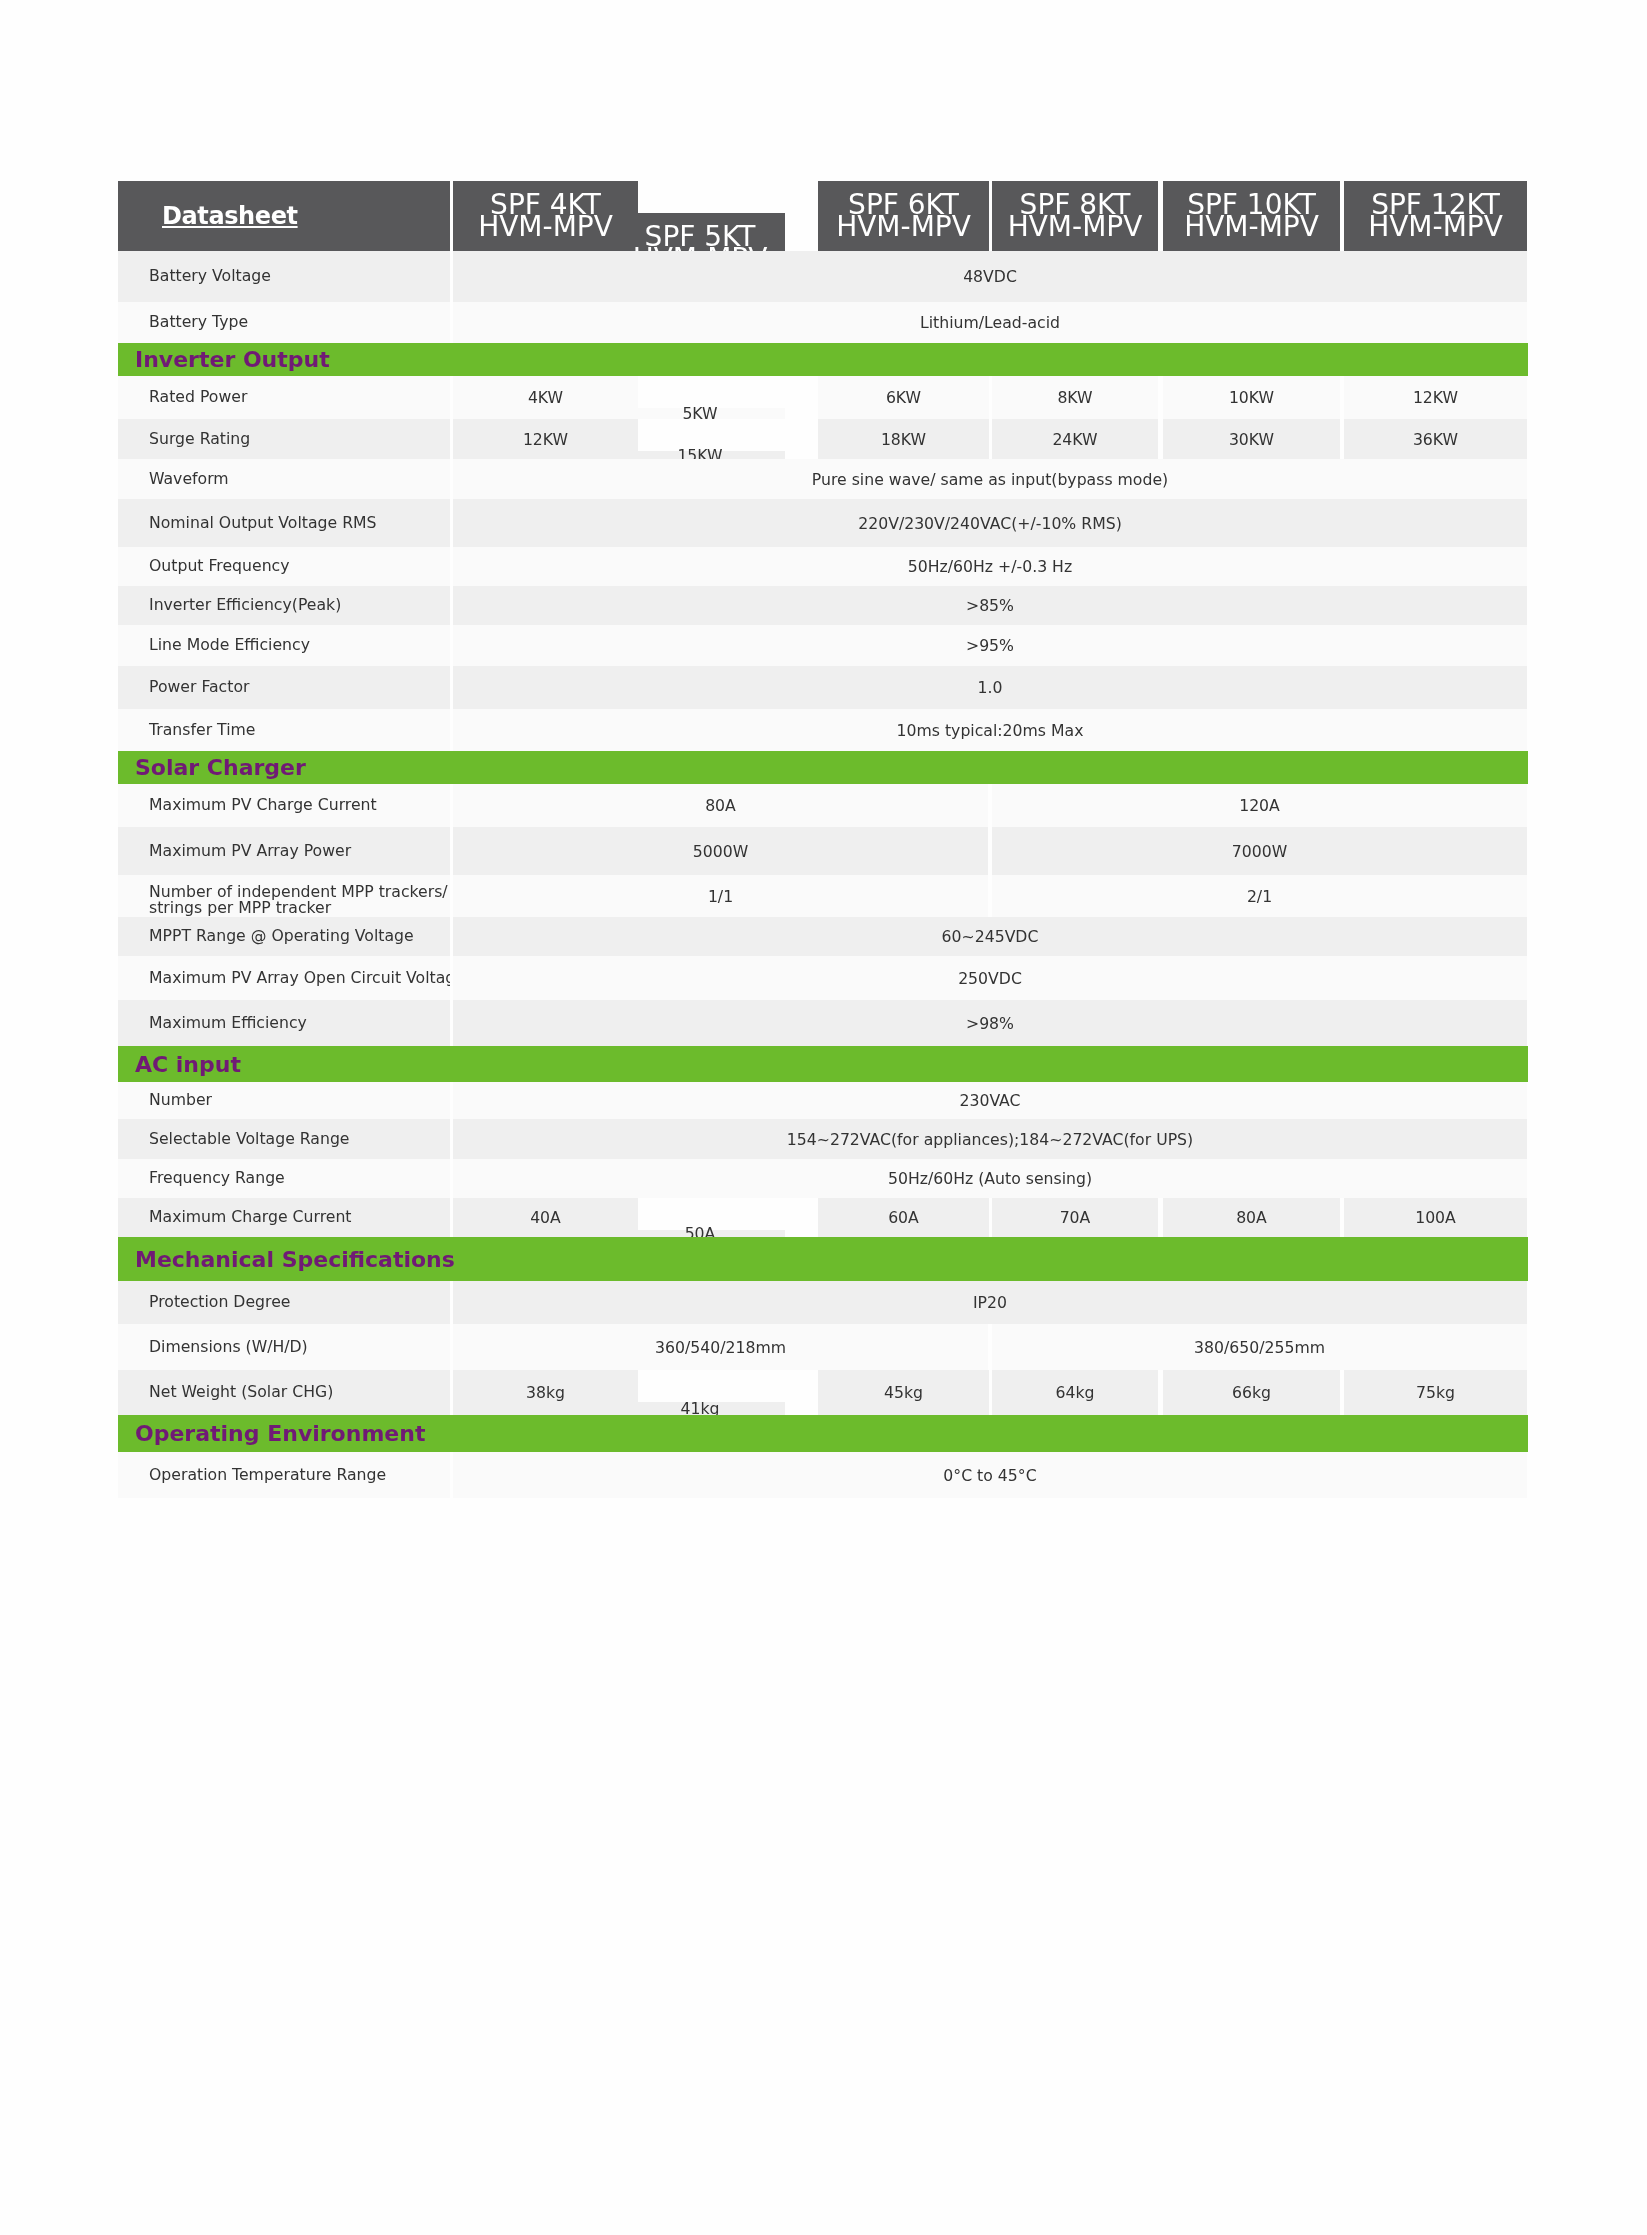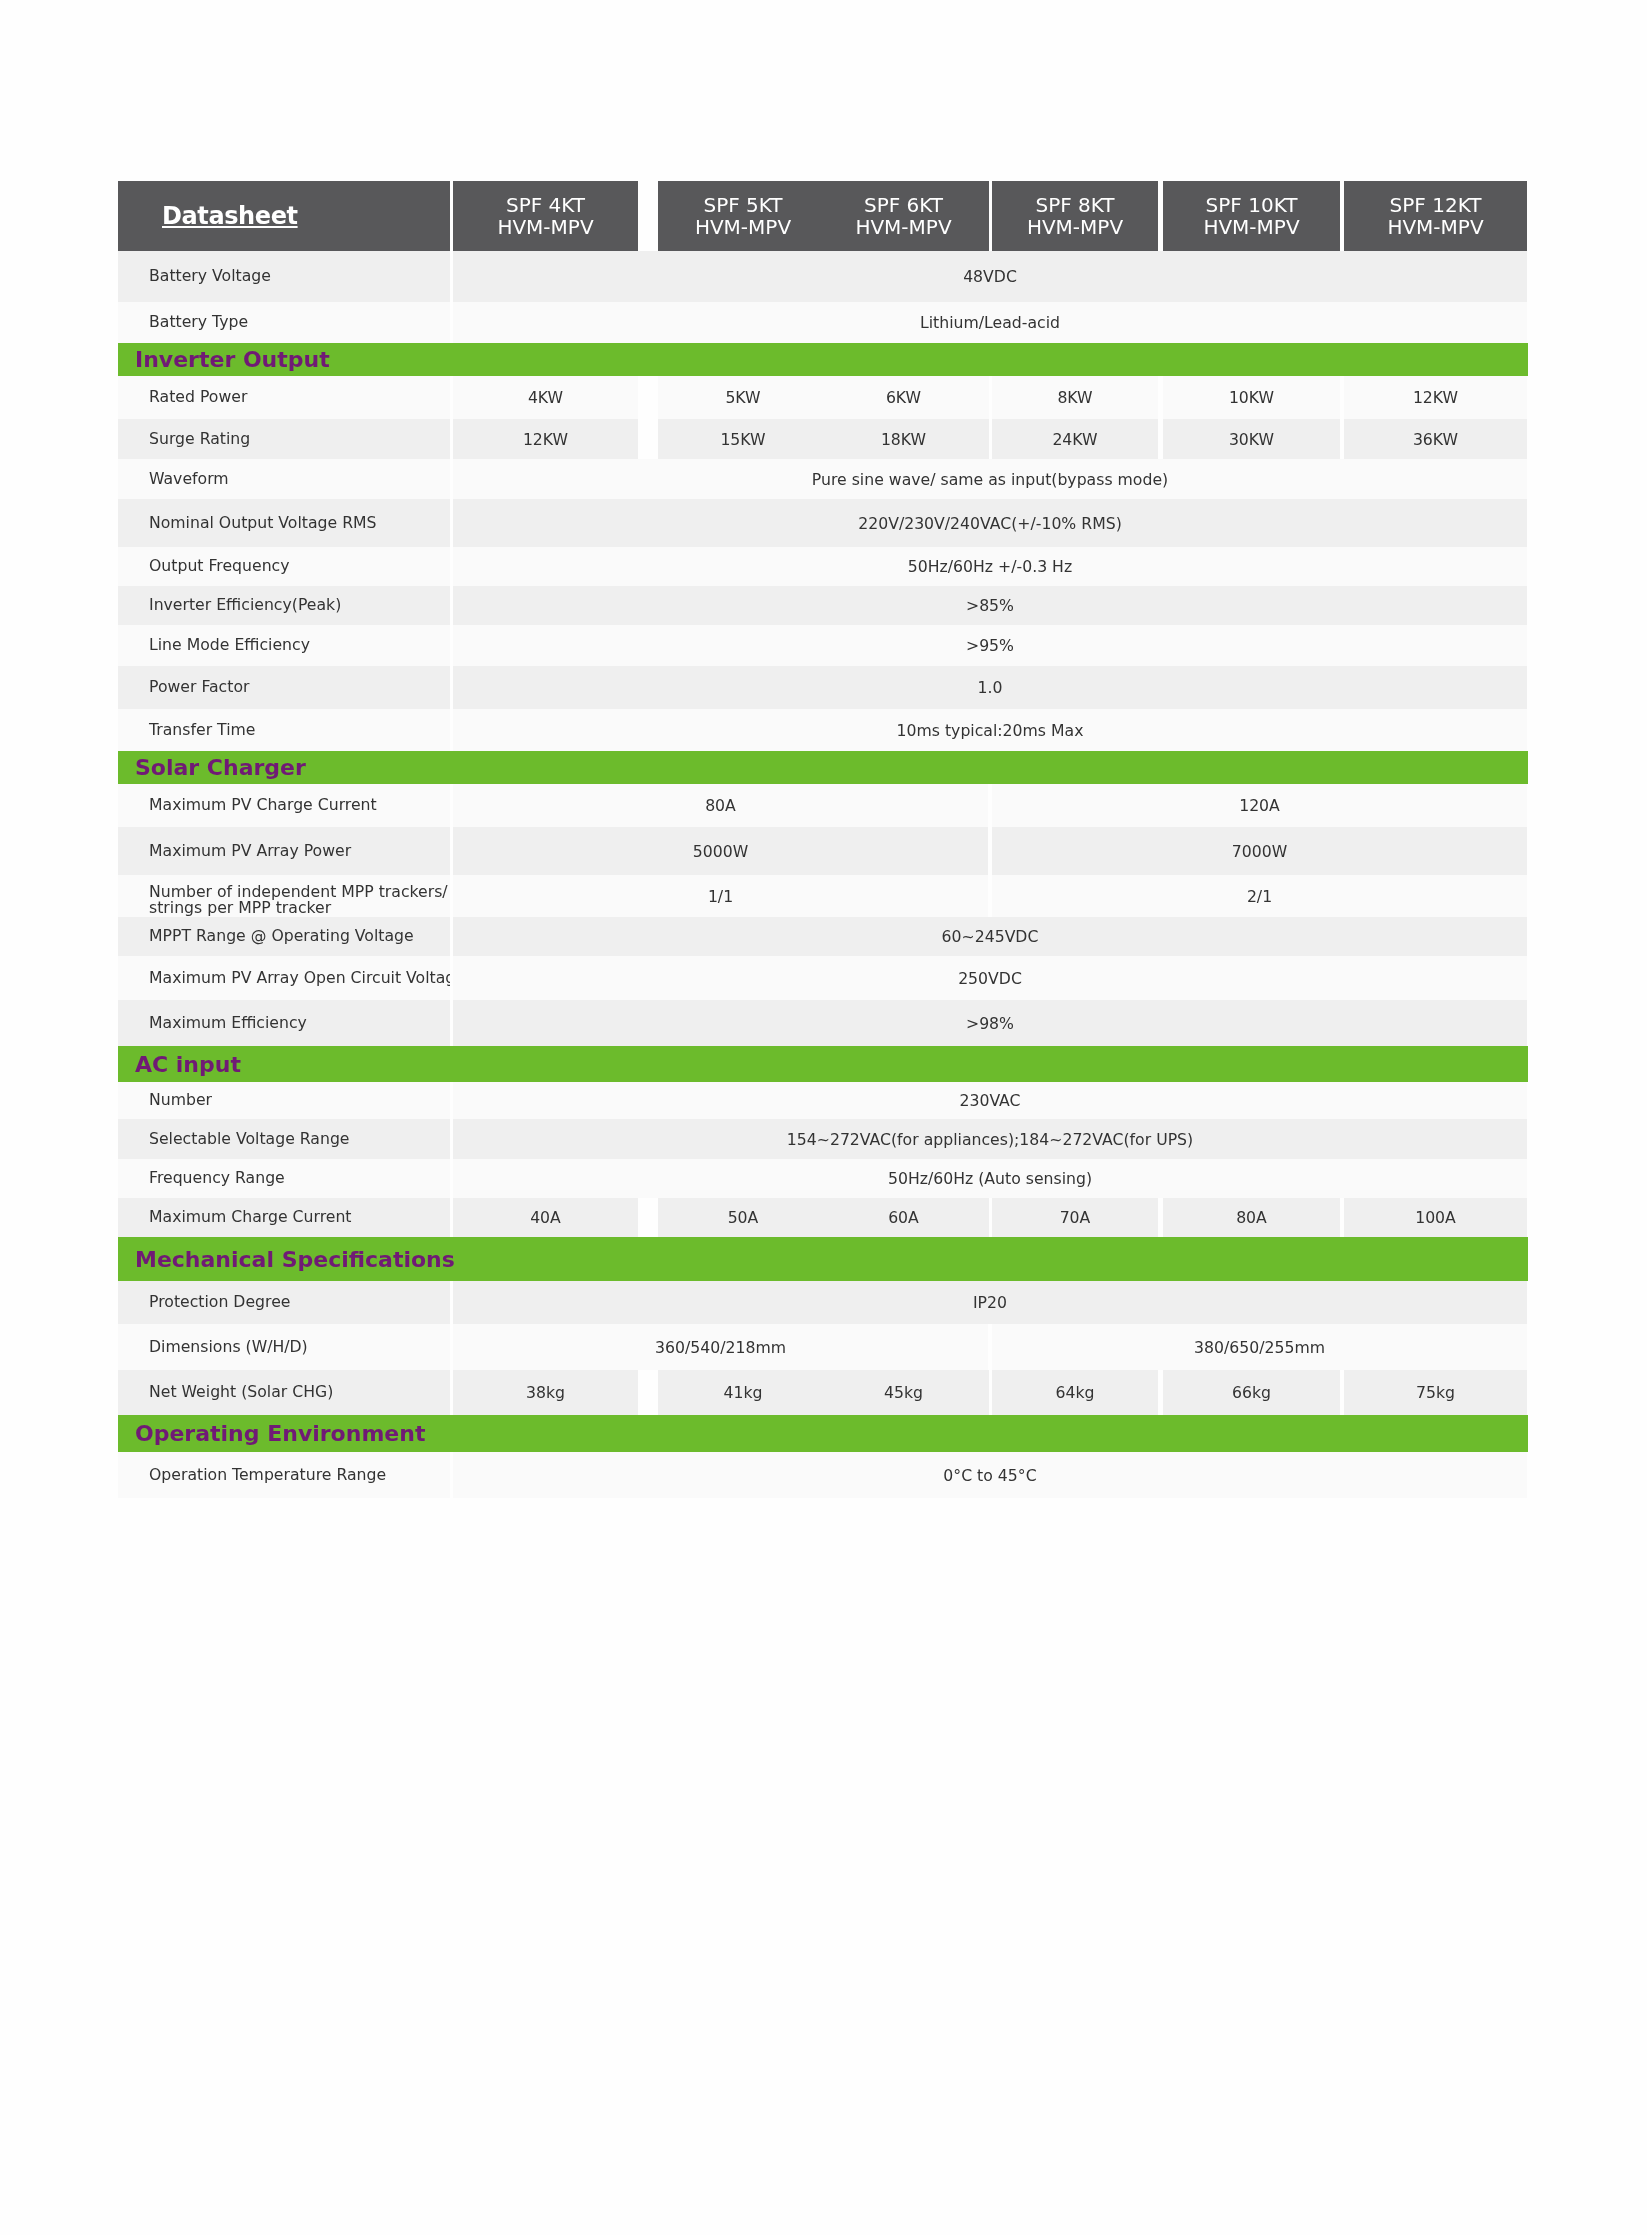--- a/index.html
+++ b/index.html
@@ -4,32 +4,32 @@
 <style>
   html, body { margin:0; padding:0; }
   body {
     width:1647px; height:2236px; background:#fefefe; position:relative; overflow:hidden;
     font-family:"DejaVu Sans", sans-serif; color:#333;
   }
   .tbl { position:absolute; left:118px; top:181px; width:1410px; }
   .hdr { position:relative; height:70px; }
   .hdr .cell { position:absolute; top:0; height:70px; background:#58585a; color:#fff; }
   .hdr .title { font-size:24px; font-weight:bold; line-height:70px; padding-left:44px; box-sizing:border-box; letter-spacing:-0.4px;text-decoration:underline; }
-  .hdr .model { font-size:20px; text-align:center; display:flex; flex-direction:column; justify-content:center; line-height:22px; }
+  .hdr .model { font-size:28px; text-align:center; display:flex; flex-direction:column; justify-content:center; line-height:22px; }
   .row { position:relative; }
   .row .cell { position:absolute; top:0; bottom:0; display:flex; align-items:center; }
   .row.gray .cell { background:#efefef; }
   .row.white .cell { background:#fafafa; }
   .row .lbl { left:0; width:332px; padding-left:31px; box-sizing:border-box; font-size:15.7px; color:#333; line-height:16.6px; }
   .row .val { justify-content:center; font-size:15.7px; color:#333; text-align:center; }
   .section { position:relative; background:#6cbb2c; color:#701a75; font-weight:bold; font-size:22px; padding-left:17px; box-sizing:border-box; display:flex; align-items:center; }
   
   .c0 { left:0; width:332px; }
   .c1 { left:335px; width:185px; }
-  .c2 { left:540px; width:170px; }
+  .c2 { left:497px; width:170px;margin-top:32px; }
   .c3 { left:700px; width:171px; }
   .c4 { left:874px; width:166px; }
   .c5 { left:1045px; width:177px; }
   .c6 { left:1226px; width:183px;align-items:center; }
   .s16 { left:335px; width:1074px; }
   .s13 { left:335px; width:535px; }
   .s46 { left:874px; width:535px; }
 </style>
 </head>
 <body>

